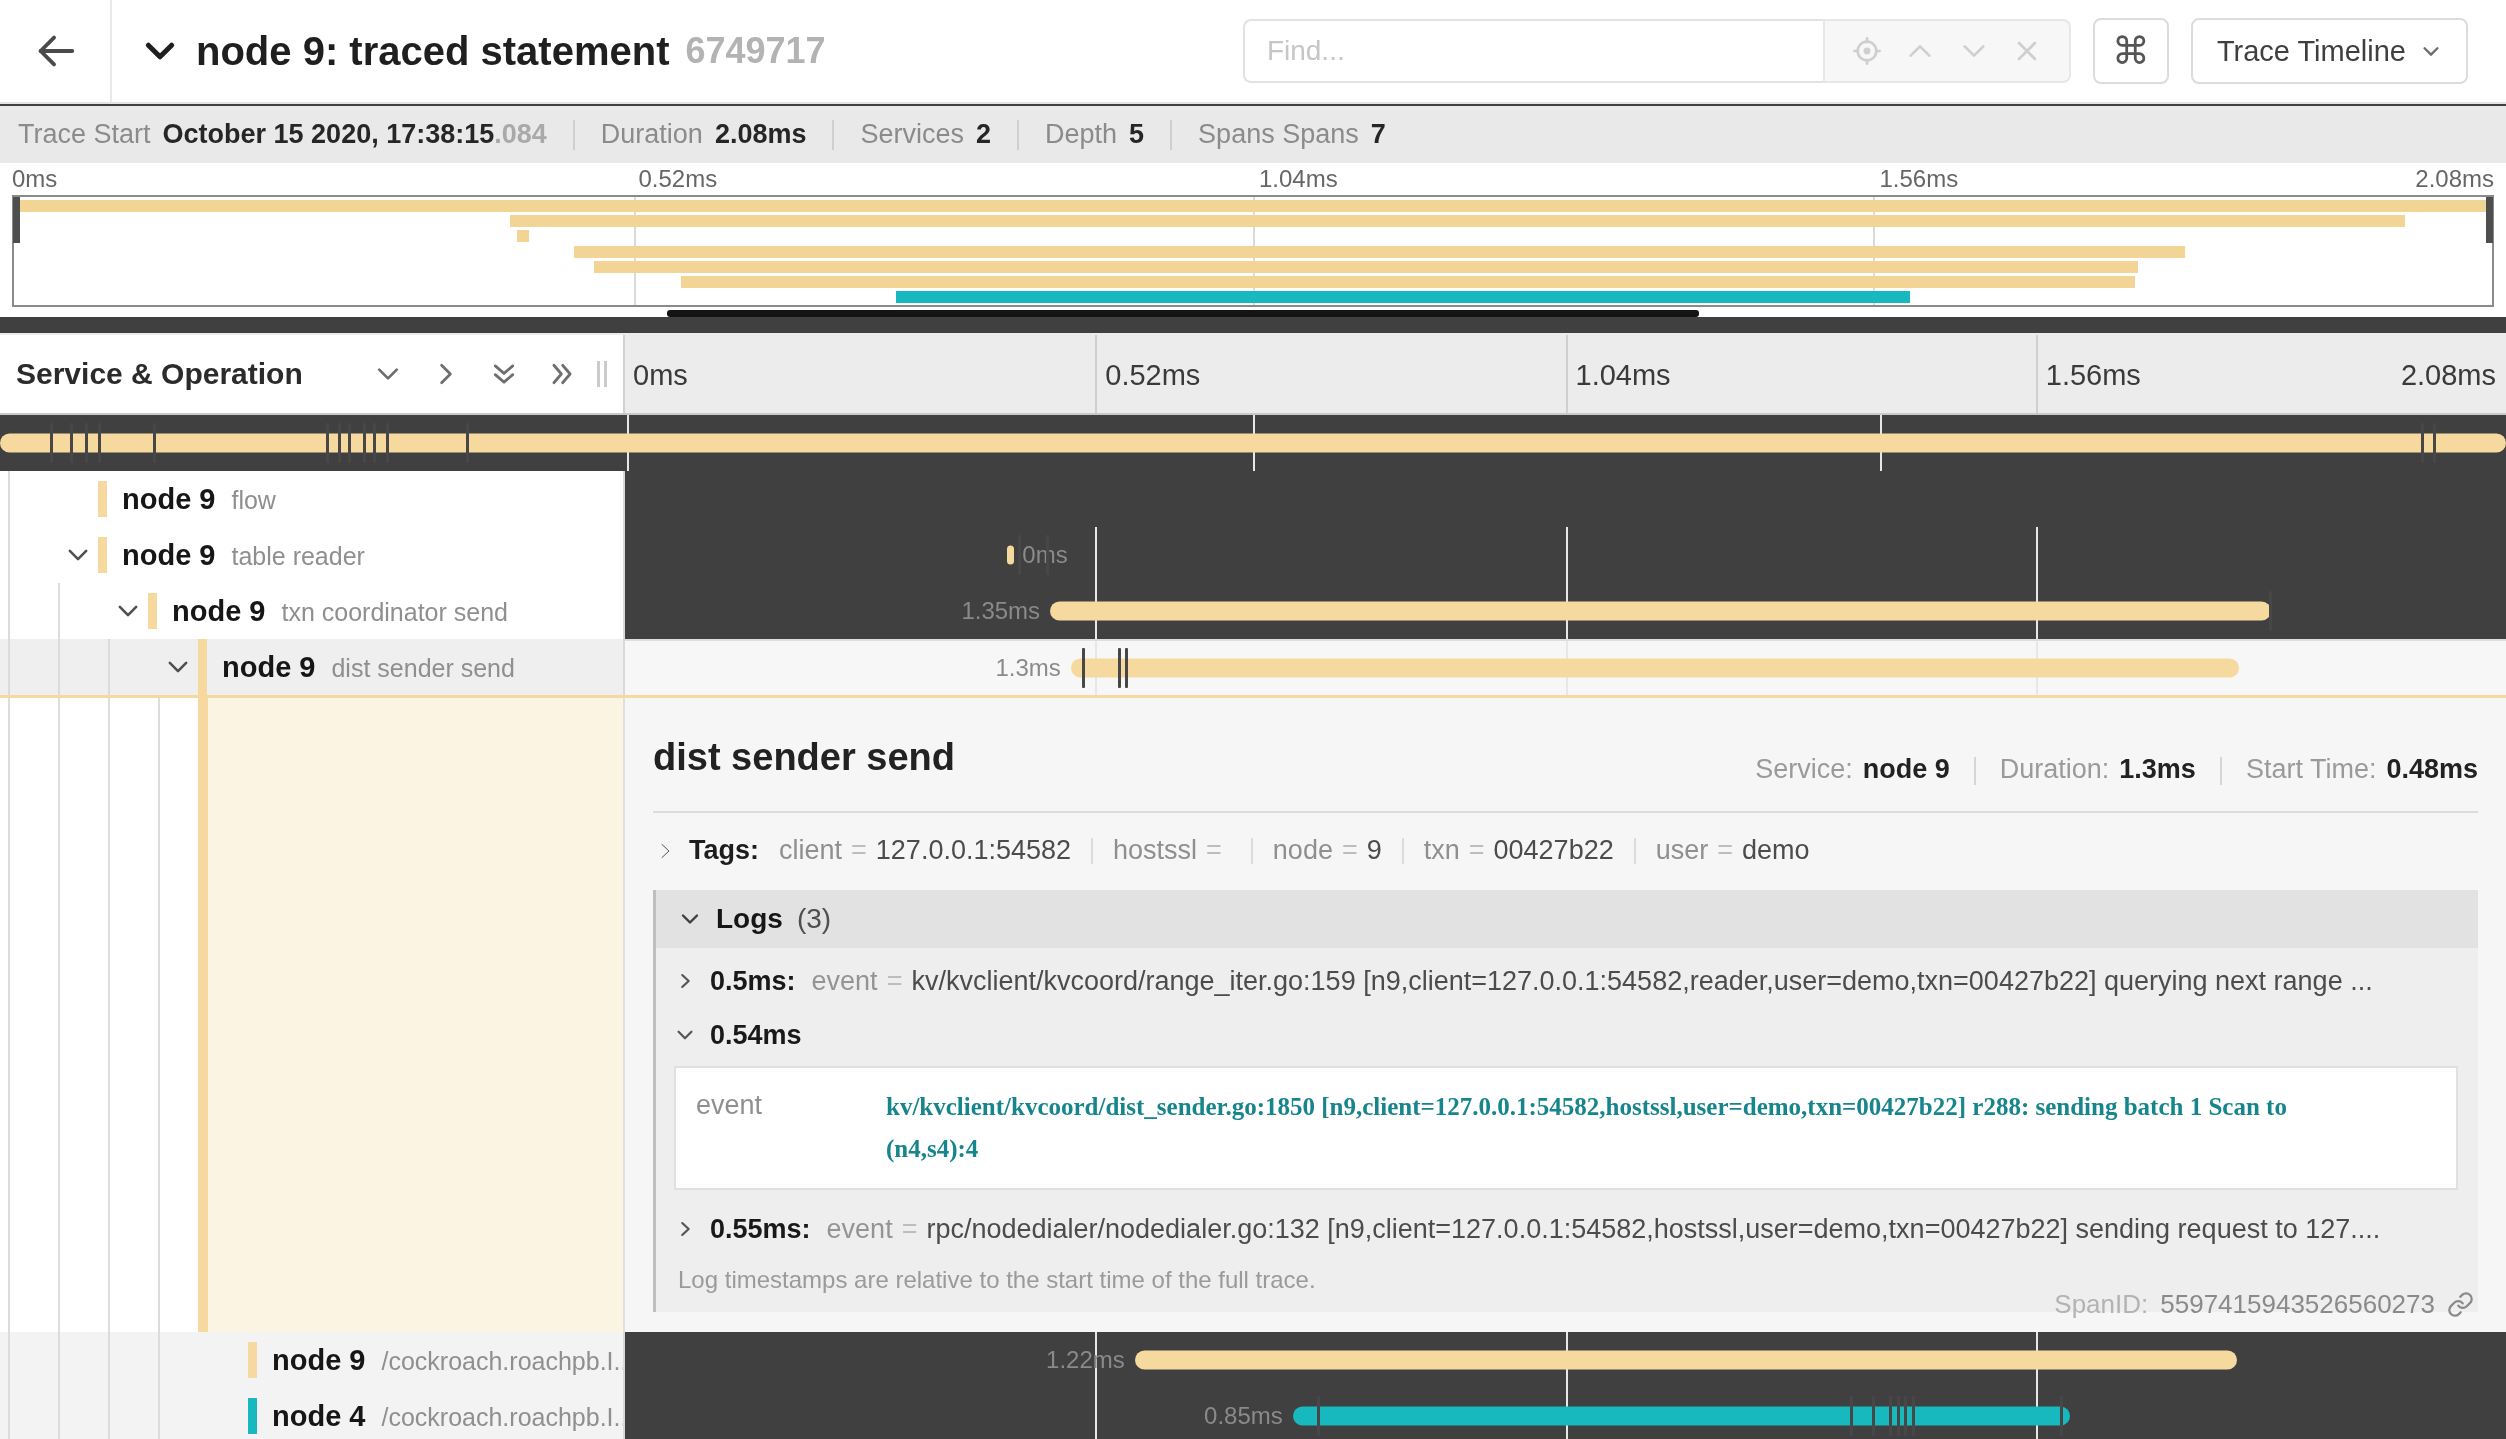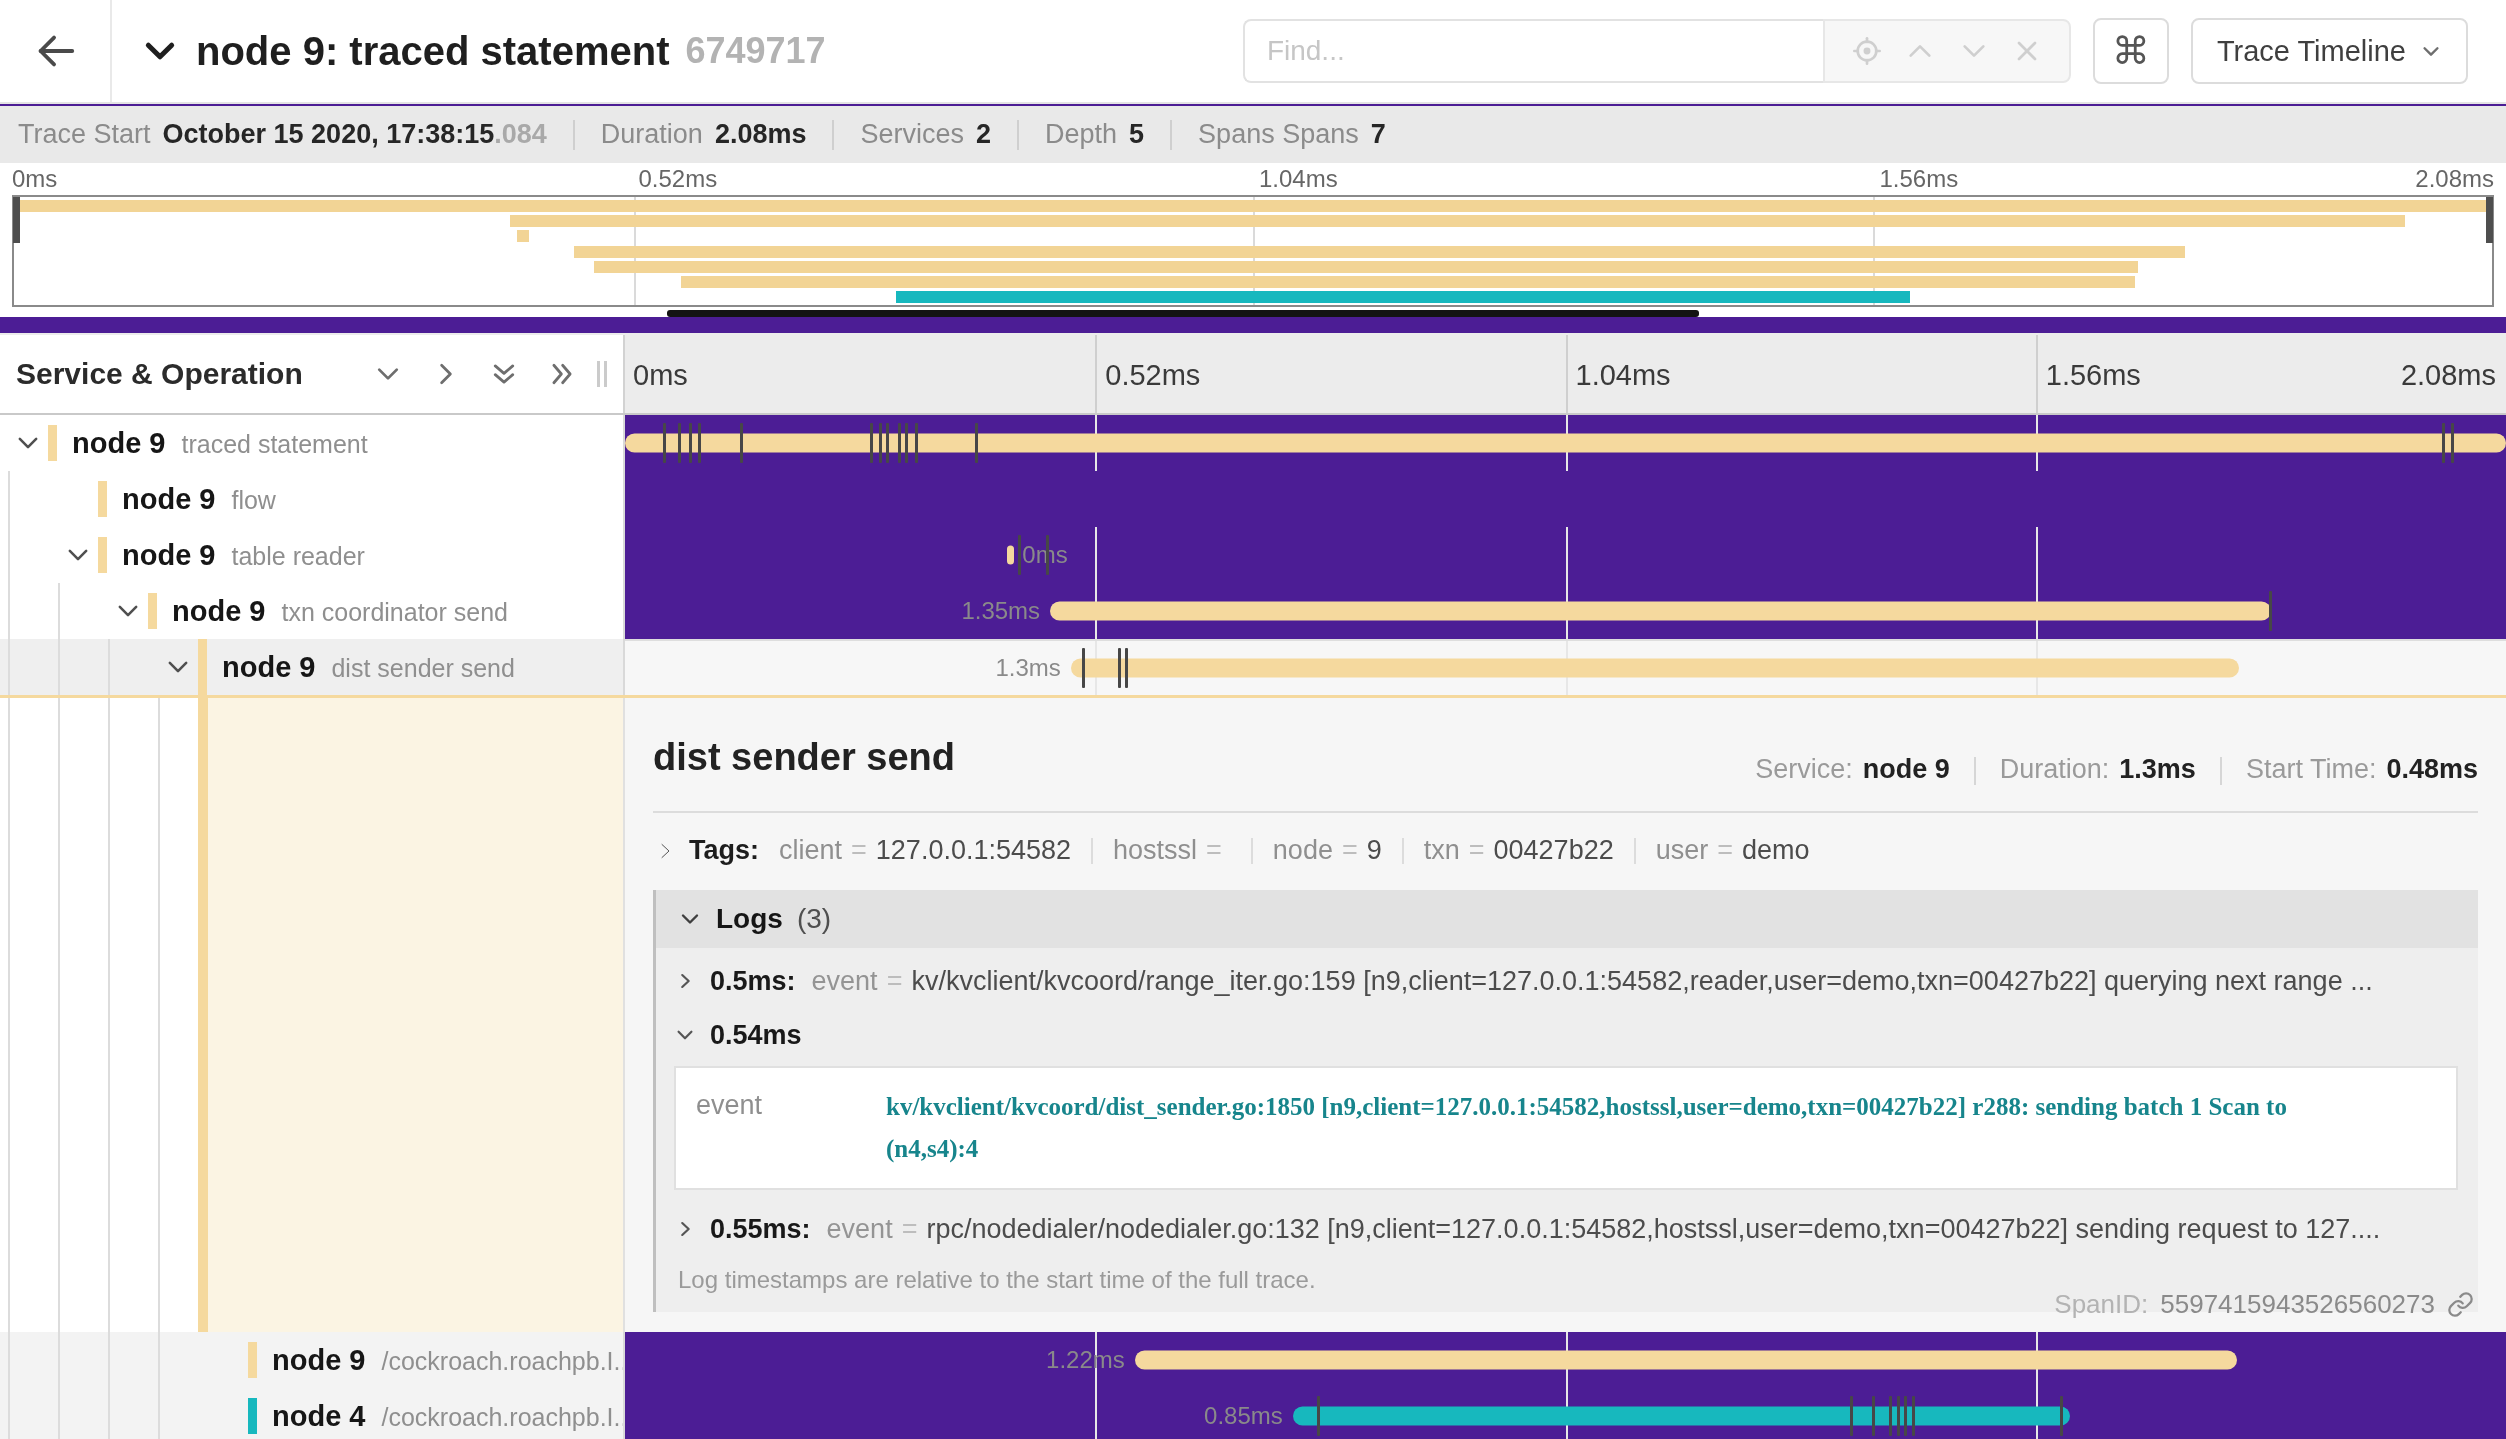--- a/index.html
+++ b/index.html
@@ -1,17 +1,17 @@
 <!DOCTYPE html>
 <html><head>
 <meta charset="utf-8">
 <style>
   html,body{margin:0;padding:0;background:#fff;}
   body{font-family:"Liberation Sans","DejaVu Sans",sans-serif;color:#333;}
-  .page{position:relative;width:2506px;height:1439px;overflow:hidden;background:#4c1d95;}
+  .page{position:relative;width:2506px;height:1439px;overflow:hidden;background:#404040;}
   .icn{display:block;}
 
   
   .top{position:absolute;top:0;left:0;right:0;height:104px;background:#fff;border-bottom:2px solid #e4e4e4;display:flex;align-items:center;box-sizing:border-box;}
   .back{width:112px;height:100%;background:none;border:none;border-right:2px solid #e9e9e9;display:flex;align-items:center;justify-content:center;color:#4a4a4a;cursor:pointer;}
   .back svg{width:46px;height:46px;stroke-width:2;}
   .titlebox{display:flex;align-items:center;margin-left:28px;}
   .title-chev{color:#1f1f1f;margin-right:16px;}
   .title-chev svg{width:40px;height:40px;stroke-width:3;}
   .ptitle{font-size:40px;margin:0;font-weight:700;color:#1f1f1f;white-space:nowrap;}
@@ -262,29 +262,20 @@
         <span class="gh-label" style="left: calc(0% + 8px);">0ms</span>
         <span class="gh-label" style="left: calc(25% + 10px);">0.52ms</span>
         <span class="gh-label" style="left: calc(50% + 10px);">1.04ms</span>
         <span class="gh-label" style="left: calc(75% + 10px);">1.56ms</span>
         <span class="gh-label" style="right: 10px;">2.08ms</span>
       </div>
   </div>
 
   <div class="rows" id="rows">
       <div class="row">
-        <div class="name-col">
-          <span class="chev" style="left: 14px;">
-            <svg class="icn" viewBox="0 0 24 24" fill="none" stroke="currentColor" stroke-linecap="round" stroke-linejoin="round">
-              <polyline points="5 8.5 12 15.5 19 8.5"></polyline>
-            </svg>
-          </span>
-          <div class="cbar" style="left: 48px; background: rgb(245, 217, 158);"></div>
-          <span class="svc" style="left: 72px;">node 9<span class="op">traced statement</span></span>
-        </div>
         <div class="time-col">
           <div class="tgrid" style="left: 25%;"></div>
           <div class="tgrid" style="left: 50%;"></div>
           <div class="tgrid" style="left: 75%;"></div>
           <div class="tbar" style="left: 0%; width: 100%; background: rgb(245, 217, 158);"></div>
           <div class="ttick" style="left: 2%;"></div>
           <div class="ttick" style="left: 2.8%;"></div>
           <div class="ttick" style="left: 3.4%;"></div>
           <div class="ttick" style="left: 3.9%;"></div>
           <div class="ttick" style="left: 6.1%;"></div>

